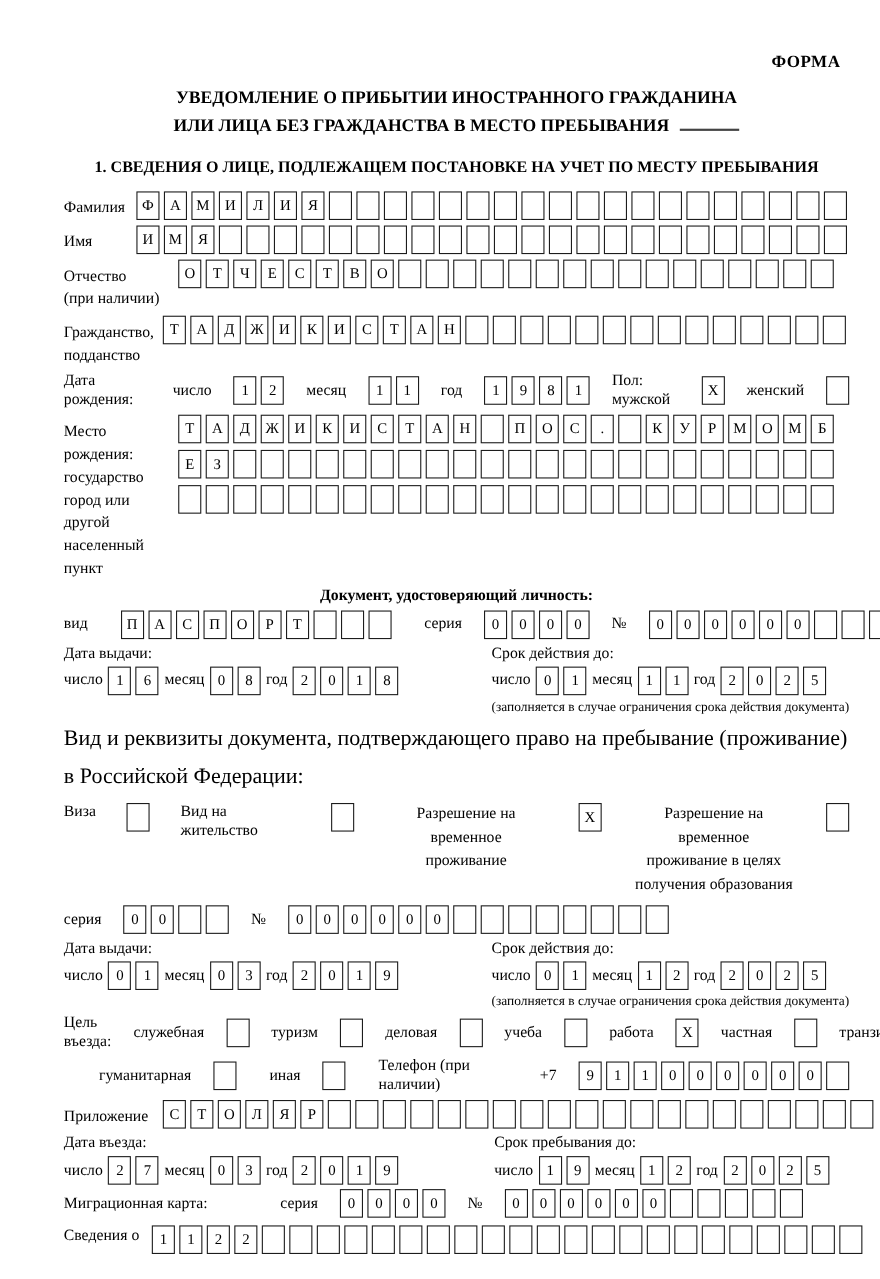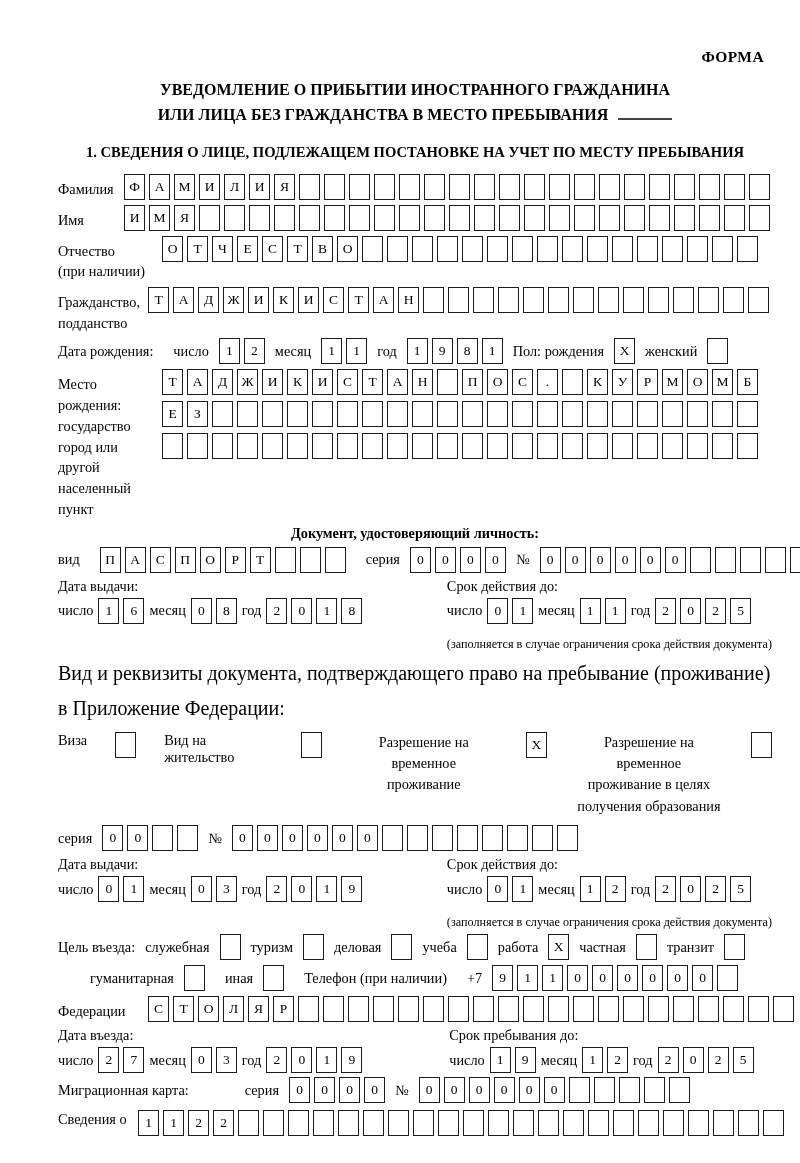--- a/index.html
+++ b/index.html
@@ -15,32 +15,32 @@
   .uline { display:inline-block; width:54px; border-bottom:2px solid #444; height:12px; margin-left:10px; }
   .sec { text-align:center; font-weight:bold; font-size:14.6px; margin-top:16px; margin-bottom:13px; }
 
   .row { display:flex; align-items:flex-start; margin-bottom:5px; }
   .lbl { font-size:14.3px; padding-top:5px; flex-shrink:0; line-height:1.45; }
   .w66 { width:66px; } .w90 { width:90px; } .w104 { width:104px; }
   .grid { display:inline-flex; gap:4px; flex-wrap:nowrap; flex-shrink:0; }
   .cell { box-sizing:border-box; width:21px; height:26px; border:1.6px solid #1c1c1c;
           display:inline-flex; align-items:center; justify-content:center;
           font-size:13.5px; background:#fff; }
-  .inline { display:flex; align-items:center; gap:10px; font-size:14.3px; margin-bottom:5px; flex-wrap:nowrap; }
+  .inline { display:flex; align-items:center; gap:20px; font-size:14.3px; margin-bottom:5px; flex-wrap:nowrap; }
   .gap-l { margin-left:10px; }
   .stackcol { display:flex; flex-direction:column; gap:6px; }
 
   .center-bold { text-align:center; font-weight:bold; font-size:14.3px; margin:4px 0 5px; }
 
   .dp { display:flex; margin-bottom:4px; }
   .dp-left { width:400px; }
   .dp-right { width:330px; }
   .dp-head { text-align:left; font-size:14.3px; margin-bottom:3px; }
   .dp-fields { display:flex; align-items:center; gap:5px; font-size:14.3px; }
-  .dp-note { font-size:12.2px; margin-top:13px; white-space:nowrap; }
+  .dp-note { font-size:12.2px; margin-top:3px; white-space:nowrap; }
 
   .plain { font-size:20px; line-height:1.75; }
   .permit { display:flex; align-items:flex-start; gap:28px; font-size:14.3px; margin:6px 0 8px; }
   .stack { text-align:center; line-height:1.5; }
 
   .legal { display:flex; margin-top:2px; }
   .legal-lbl { width:80px; font-size:14.3px; line-height:1.62; flex-shrink:0; }
   .legal-grids { display:flex; flex-direction:column; gap:7px; padding-top:2px; }
 </style>
 </head>
@@ -201,21 +201,21 @@
         <span class="cell">1</span>
         <span class="cell">1</span>
       </span>
     <span>год</span>
     <span class="grid">
         <span class="cell">1</span>
         <span class="cell">9</span>
         <span class="cell">8</span>
         <span class="cell">1</span>
       </span>
-    <span>Пол: рождения</span>
+    <span>Пол: мужской</span>
     <span class="grid">
         <span class="cell">X</span>
       </span>
     <span>женский</span>
     <span class="grid">
         <span class="cell"></span>
       </span>
   </div>
 
   <div class="row">
@@ -389,21 +389,21 @@
             <span class="cell">2</span>
             <span class="cell">5</span>
           </span>
       </div>
       <div class="dp-note">(заполняется в случае ограничения срока действия документа)</div>
     </div>
   </div>
 
   <div class="plain">
     <div>Вид и реквизиты документа, подтверждающего право на пребывание (проживание)</div>
-    <div>в Приложение Федерации:</div>
+    <div>в Российской Федерации:</div>
   </div>
 
   <div class="permit">
     <span>Виза</span>
     <span class="grid">
         <span class="cell"></span>
       </span>
     <span>Вид на жительство</span>
     <span class="grid">
         <span class="cell"></span>
@@ -551,21 +551,21 @@
         <span class="cell">0</span>
         <span class="cell">0</span>
         <span class="cell">0</span>
         <span class="cell">0</span>
         <span class="cell">0</span>
         <span class="cell"></span>
       </span>
   </div>
 
   <div class="row">
-    <div class="lbl w90">Федерации</div>
+    <div class="lbl w90">Приложение</div>
     <div class="grid">
         <span class="cell">С</span>
         <span class="cell">Т</span>
         <span class="cell">О</span>
         <span class="cell">Л</span>
         <span class="cell">Я</span>
         <span class="cell">Р</span>
         <span class="cell"></span>
         <span class="cell"></span>
         <span class="cell"></span>

